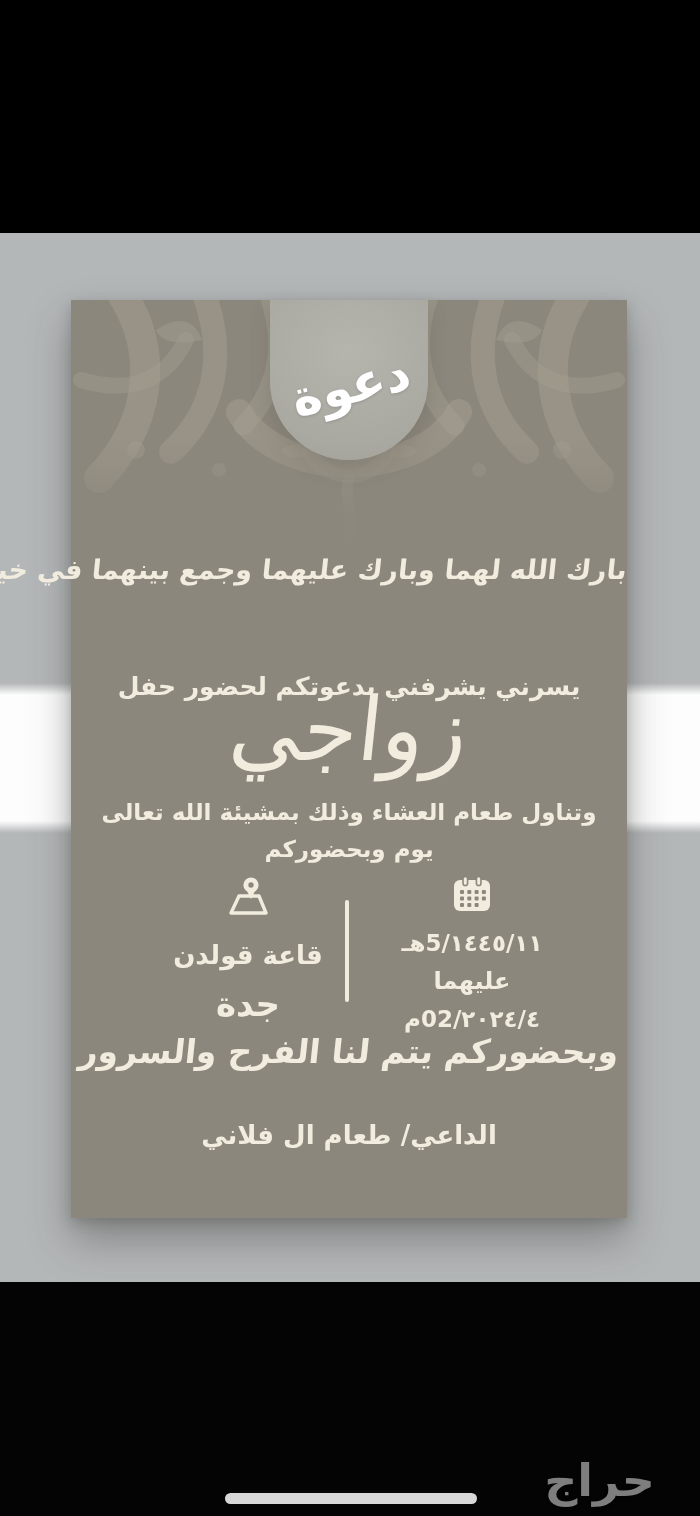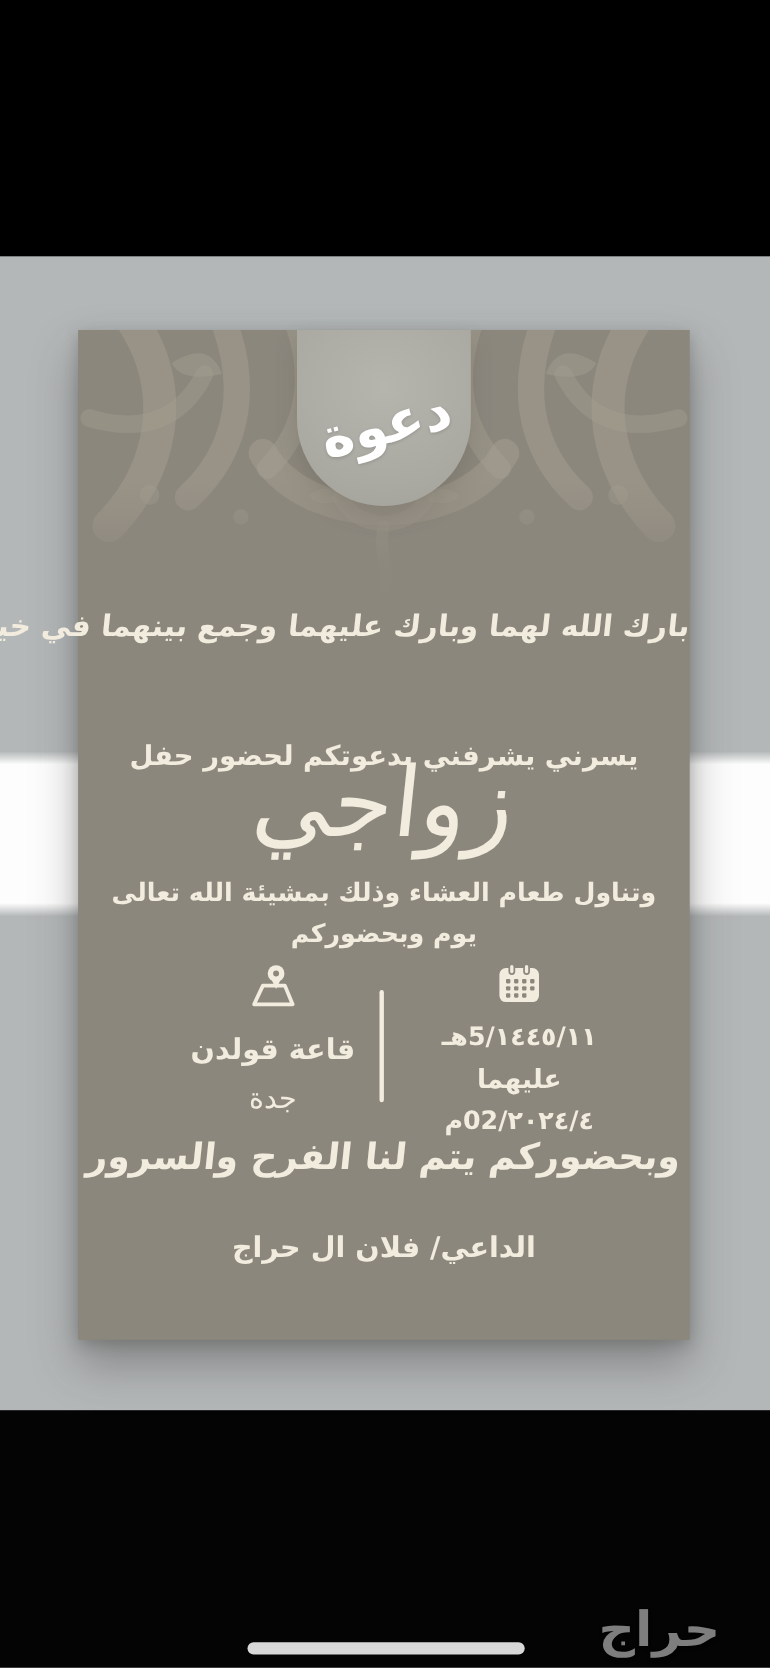--- a/index.html
+++ b/index.html
@@ -41,21 +41,21 @@
   .blessing{top:254px;font-size:27px;font-weight:bold;white-space:nowrap;}
   .intro{top:324px;font-size:25px;font-weight:bold;margin-top:48px;}
   .title{top:378px;font-size:88px;font-weight:normal;letter-spacing:2px;}
   .details{top:499px;font-size:23px;font-weight:bold;white-space:nowrap;}
   .day{top:536px;font-size:23px;font-weight:bold;}
   .col{position:absolute;top:576px;width:238px;text-align:center;}
   .venue-col{left:58px;}
   .date-col{left:282px;}
   .col svg{display:block;margin:0 auto;}
   .hall{margin-top:24px;font-size:26px;font-weight:bold;}
-  .city{margin-top:14px;font-size:26px;font-weight:normal;}
+  .city{margin-top:14px;font-size:34px;font-weight:bold;}
   .hijri{margin-top:18px;font-size:23px;font-weight:bold;}
   .eq{margin-top:11px;font-size:24px;font-weight:bold;}
   .greg{margin-top:11px;font-size:23px;font-weight:bold;}
   .divider{
     position:absolute;left:274px;top:600px;width:4px;height:102px;
     background:#f2ecdf;border-radius:2px;
   }
   .closing{top:732px;font-size:33px;font-weight:bold;white-space:nowrap;}
   .host{top:820px;font-size:26px;font-weight:bold;}
   .wm-line{
@@ -149,21 +149,21 @@
           <rect x="15.3" y="27" width="4" height="4" rx="1"></rect>
           <rect x="22.6" y="27" width="4" height="4" rx="1"></rect>
         </g>
       </svg>
       <div class="hijri">١٤٤٥/١١/5هـ</div>
       <div class="eq">عليهما</div>
       <div class="greg">٢٠٢٤/٤/02م</div>
     </div>
 
     <div class="abs closing calli">وبحضوركم يتم لنا الفرح والسرور</div>
-    <div class="abs host">الداعي/ فلان ال حراج</div>
+    <div class="abs host">الداعي/ طعام ال فلاني</div>
 
   </div>
 
   <div class="band-bottom"></div>
   <div class="wm-line"></div>
   <div class="wm-logo">حراج</div>
 
 </div>
 
 </body></html>

